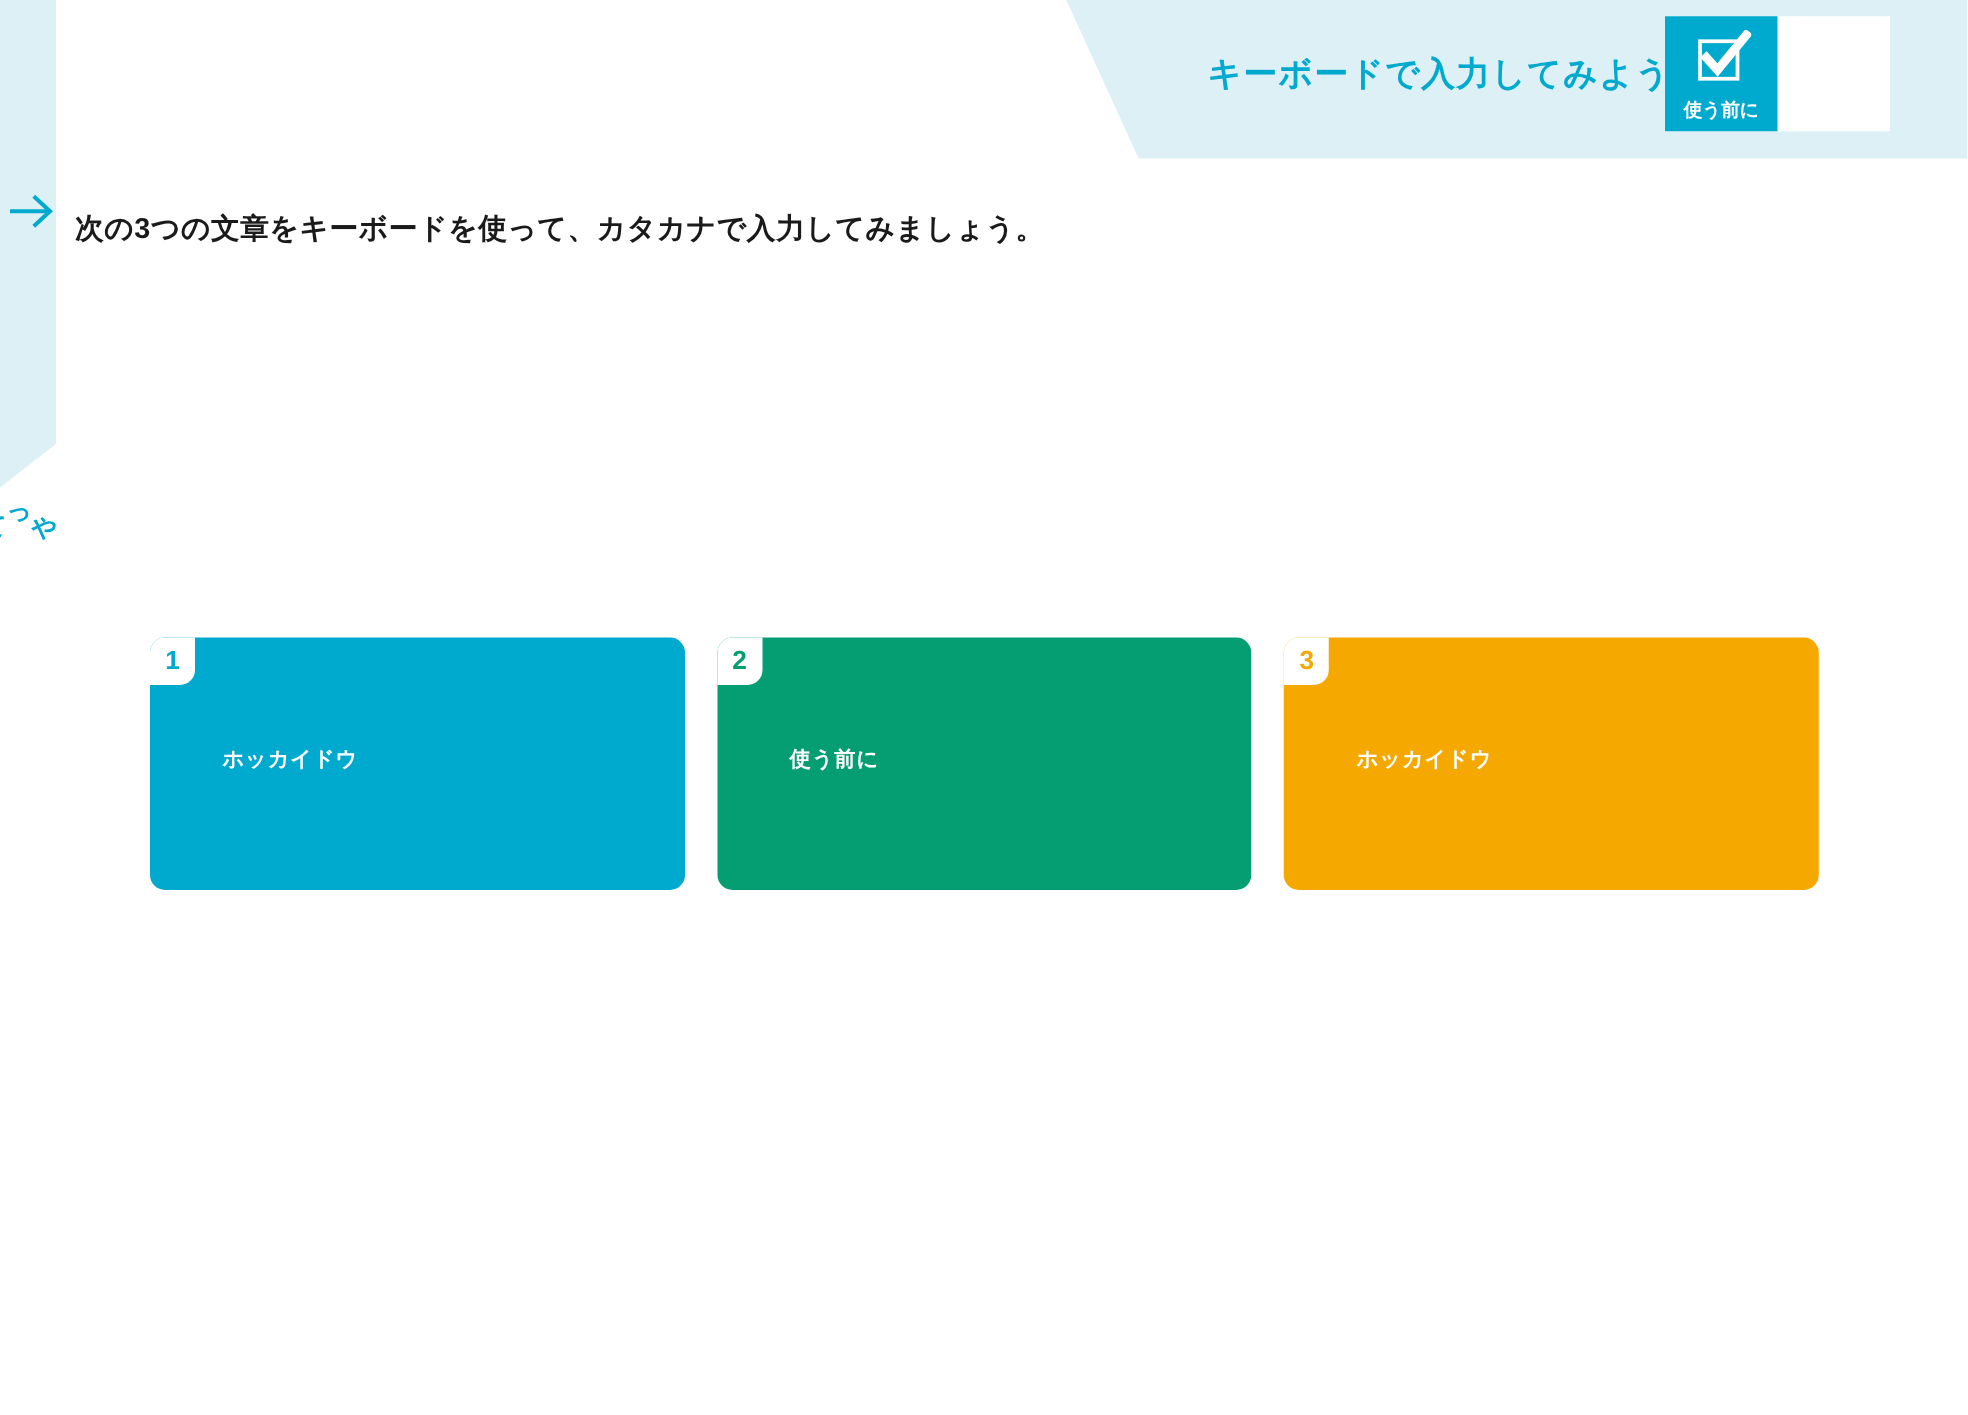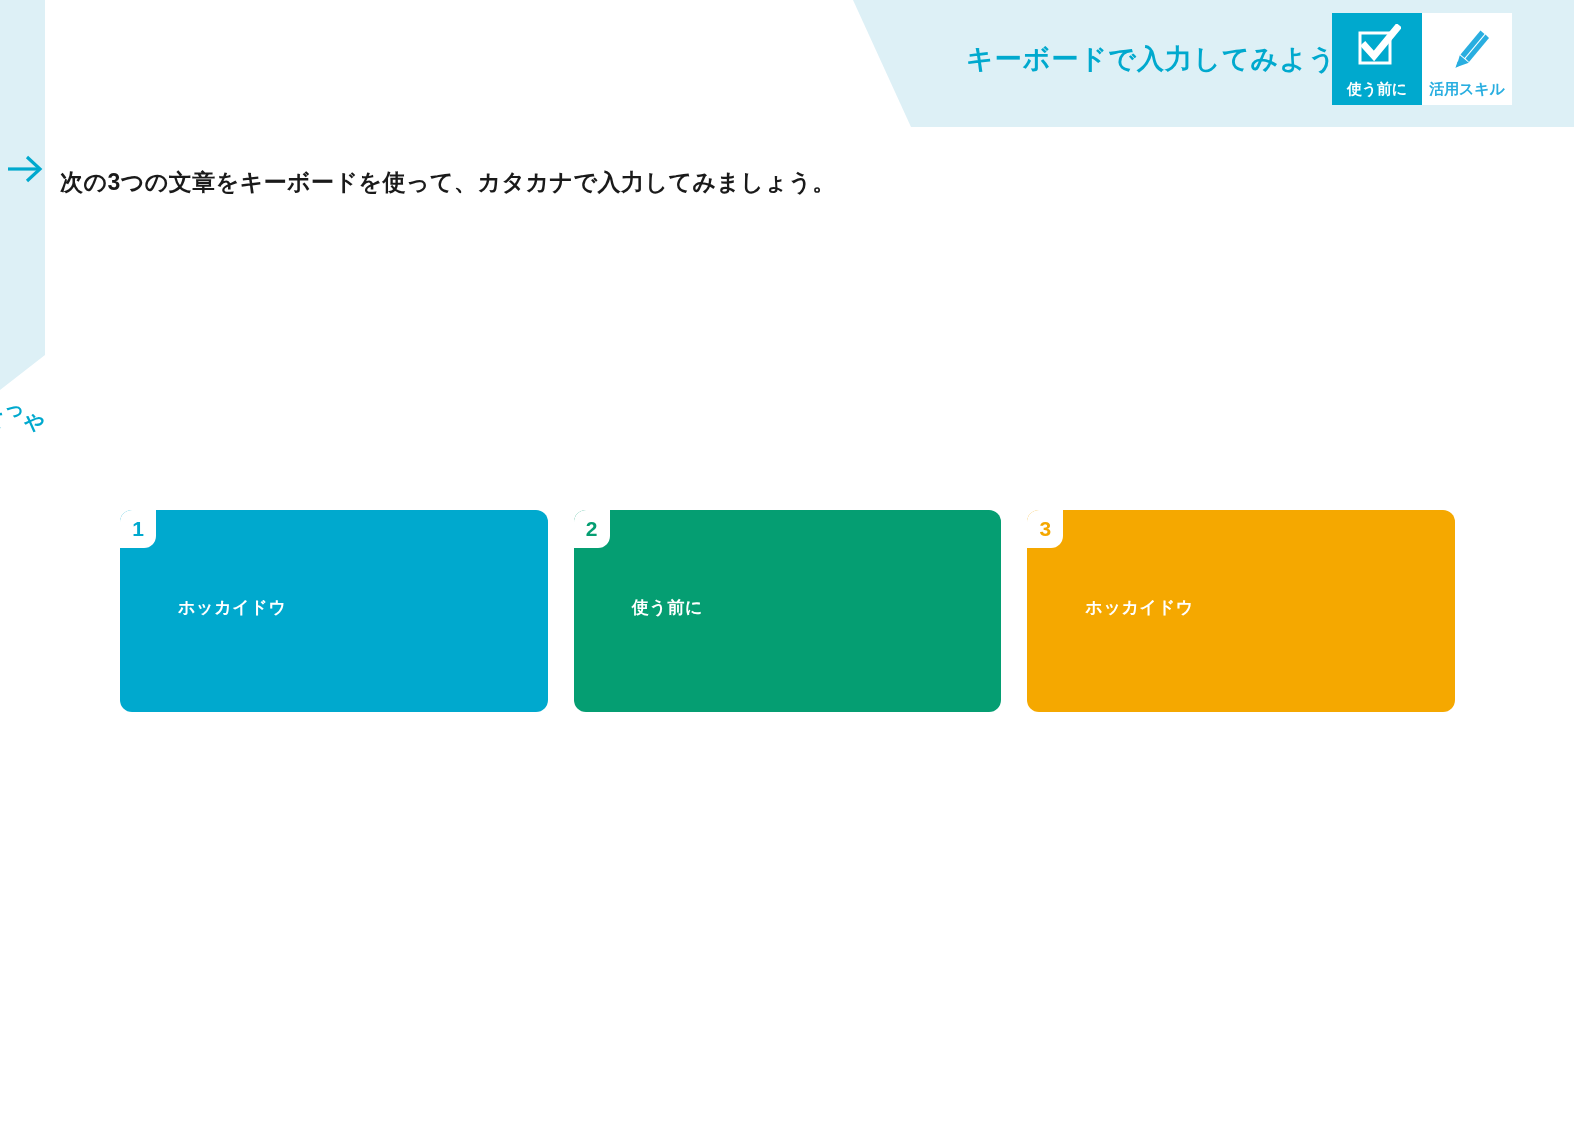--- a/index.html
+++ b/index.html
@@ -202,33 +202,20 @@
   <div class="cat-tile active">
     <span class="cat-icon">
       <svg viewBox="0 0 48 46" width="48" height="46" aria-hidden="true">
         <rect x="7" y="9" width="30" height="30" fill="none" stroke="#ffffff" stroke-width="3"></rect>
         <path d="M12 22 L21 32 L44 4" fill="none" stroke="#ffffff" stroke-width="7" stroke-linecap="square" stroke-linejoin="miter"></path>
       </svg>
     </span>
     <span class="cat-label">使う前に</span>
   </div>
 
-  <div class="cat-tile inactive">
-    <span class="cat-icon">
-      <svg viewBox="0 0 48 46" width="48" height="46" aria-hidden="true">
-        <g fill="#29aee0">
-          <path d="M17.5 30.5 L37.5 6.5 L41.5 10 L21.5 34 Z"></path>
-          <path d="M22.5 34.5 L42.5 10.5 L46 14 L26 38 Z"></path>
-          <path d="M16.8 31.2 L25.8 38.8 L13.2 43.2 Z"></path>
-          <path d="M12.4 43.9 L14.6 37.6 L18.2 40.6 Z"></path>
-        </g>
-      </svg>
-    </span>
-    <span class="cat-label">活用スキル</span>
-  </div>
 
 </div>
 
 <div class="side-tab"></div>
 
 <span class="side-arrow">
   <svg viewBox="0 0 40 42" width="40" height="42" aria-hidden="true">
     <path d="M3 21 H35" fill="none" stroke="#00a9ce" stroke-width="3.2" stroke-linecap="butt"></path>
     <path d="M22 9 L35 21 L22 33" fill="none" stroke="#00a9ce" stroke-width="3.2" stroke-linecap="butt" stroke-linejoin="miter"></path>
   </svg>

